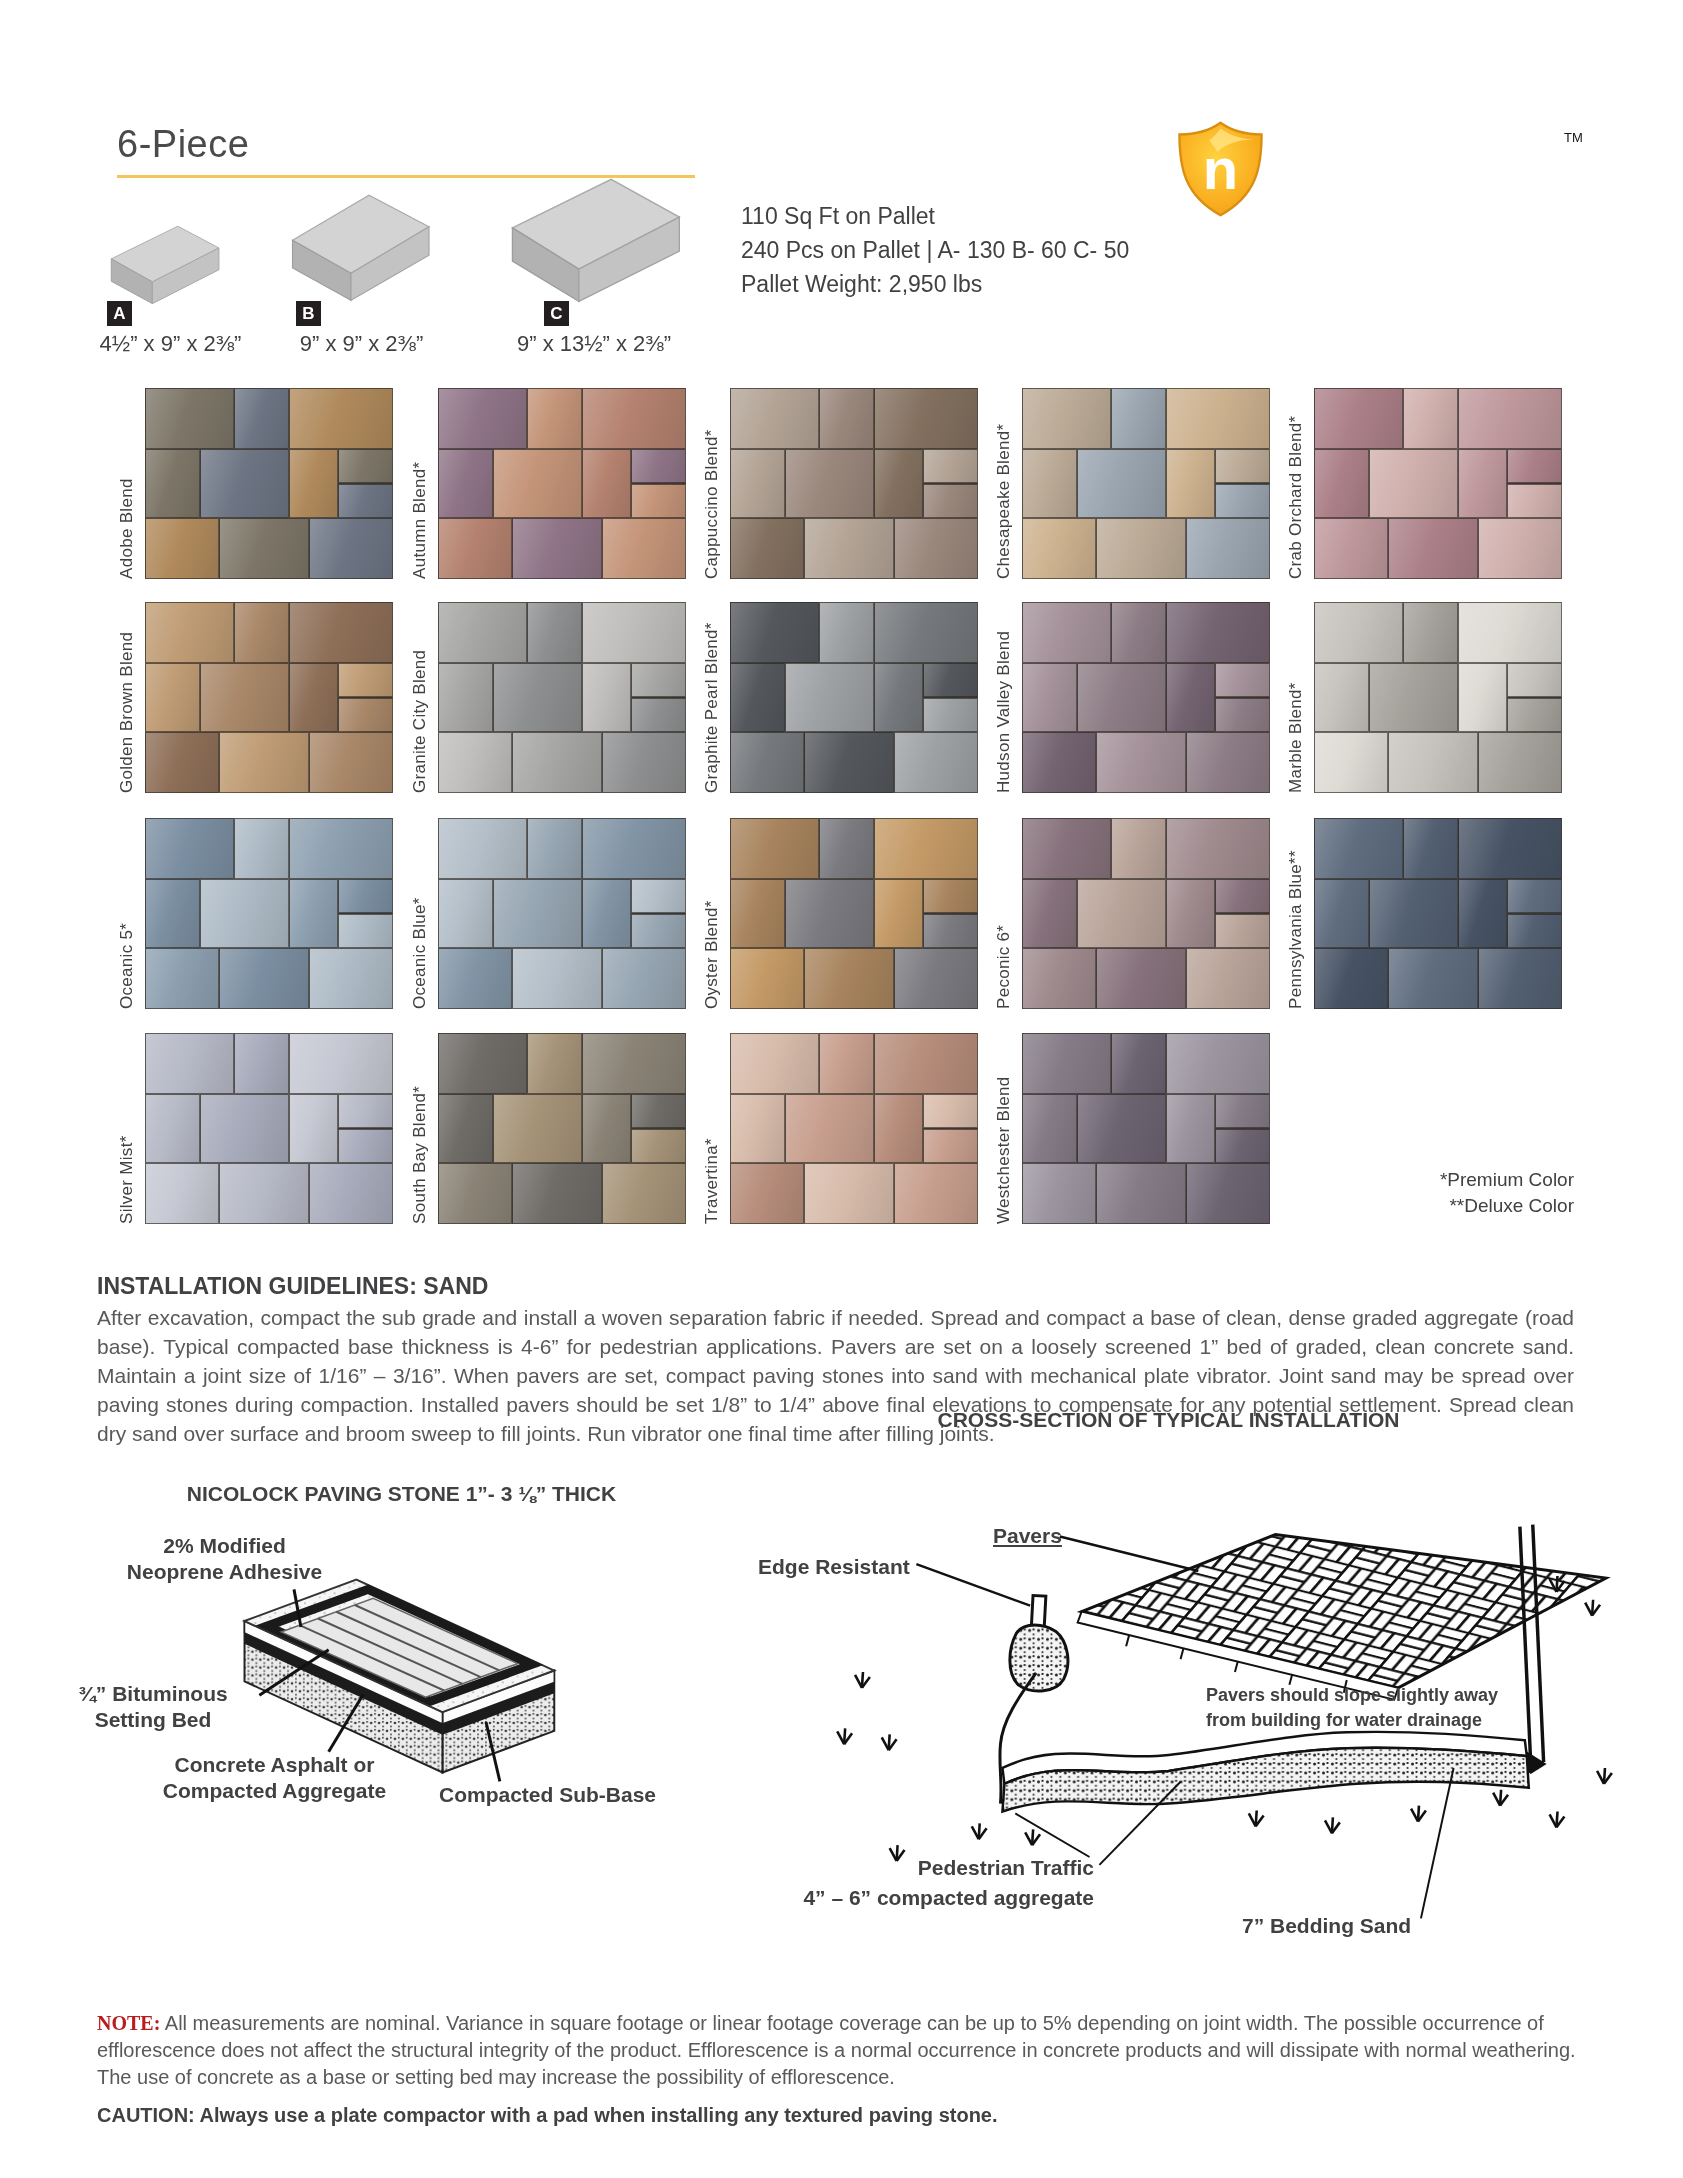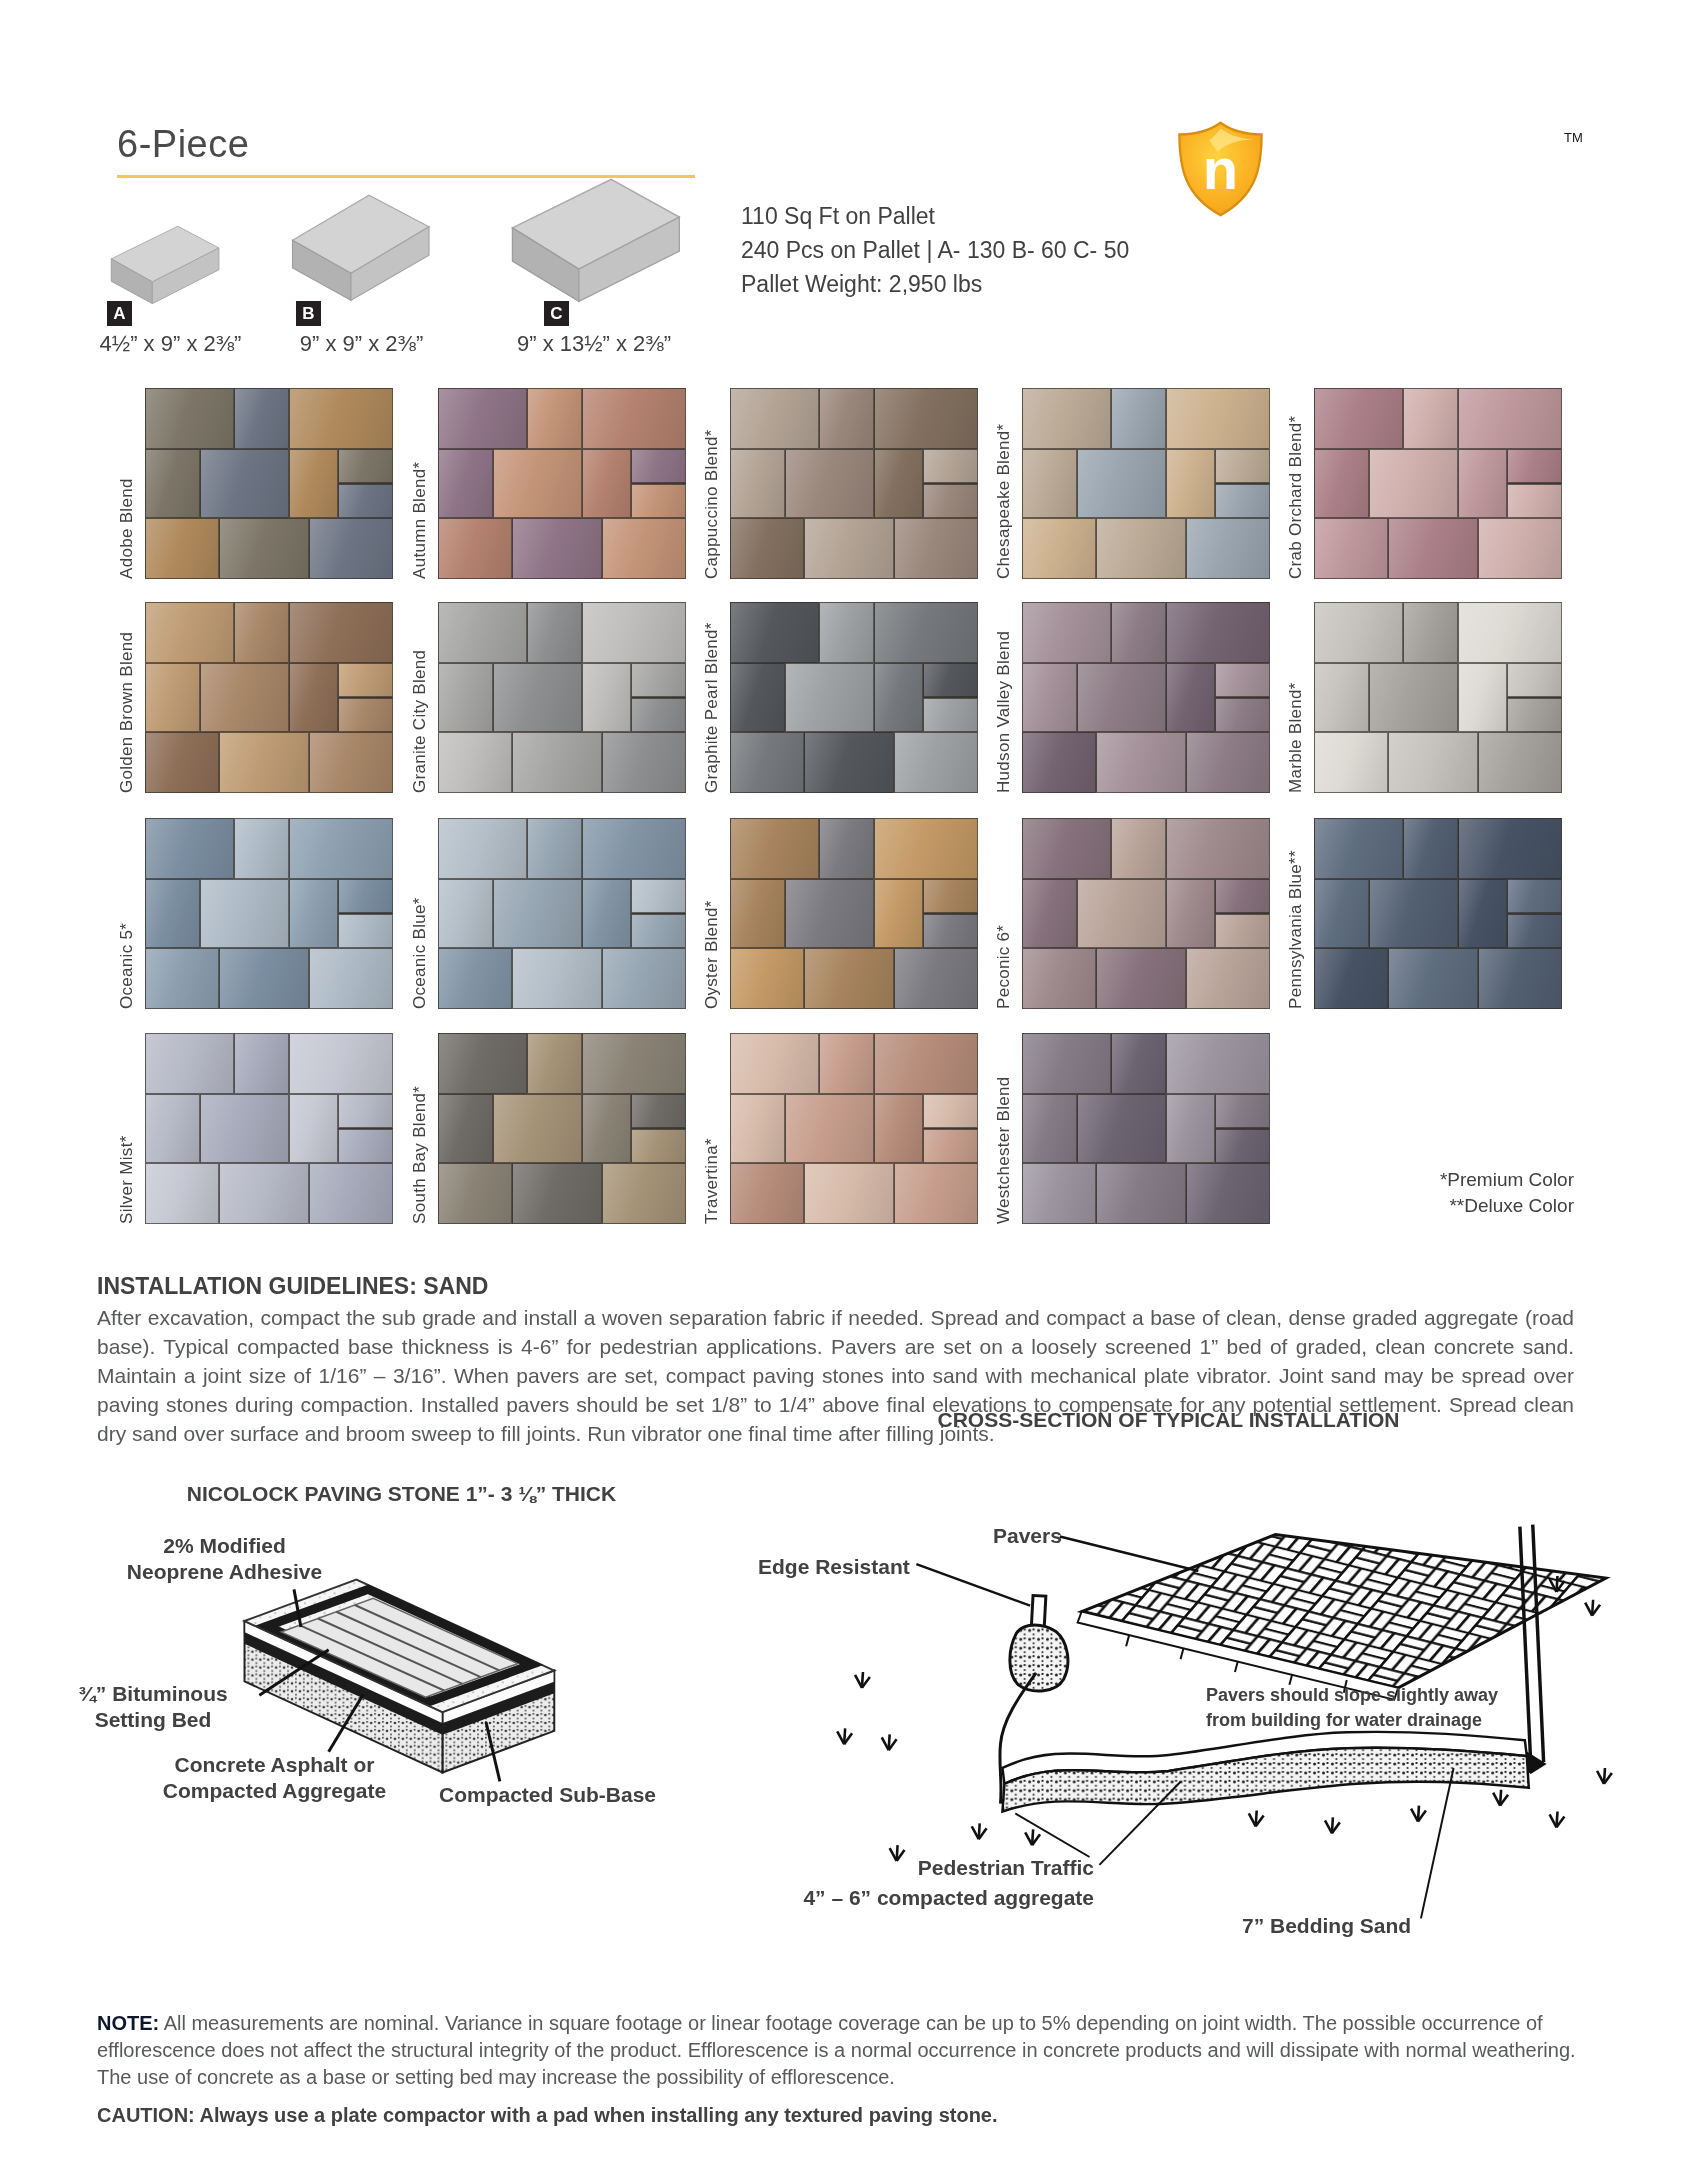--- a/index.html
+++ b/index.html
@@ -37,30 +37,30 @@
   #install-head{left:97px;top:1273px;font-size:23px;font-weight:700;color:#414042;}
   #install-body{left:97px;top:1303px;width:1477px;font-size:21px;line-height:29px;color:#58595b;text-align:justify;}
 
   
   .diag-title{font-size:21px;font-weight:700;color:#414042;text-align:center;}
   .diag-label{font-size:21px;font-weight:700;color:#414042;line-height:26px;}
   #lbl-adhesive{left:96px;top:1533px;width:257px;text-align:center;}
   #lbl-bituminous{left:54px;top:1681px;width:198px;text-align:center;}
   #lbl-concrete{left:126px;top:1752px;width:297px;text-align:center;}
   #lbl-subbase{left:439px;top:1782px;}
-  #lbl-pavers{left:993px;top:1523px;}
+  #lbl-pavers{left:993px;top:1523px;text-decoration:underline;}
   #lbl-edge{left:758px;top:1554px;}
   #lbl-slope{left:1206px;top:1683px;font-size:18px;font-weight:700;line-height:25px;color:#414042;}
   #lbl-pedestrian{left:693px;top:1855px;width:401px;text-align:right;}
   #lbl-aggregate{left:693px;top:1885px;width:401px;text-align:right;}
   #lbl-bedding{left:1242px;top:1913px;}
 
   
   #note-block{left:97px;top:2010px;width:1485px;font-size:20px;line-height:27px;color:#58595b;}
-  #note-block b{color:#0f172a;}
+  #note-block b{color:#b91c1c;font-family:Liberation Serif, serif;}
   #caution{left:97px;top:2104px;font-size:20px;font-weight:700;color:#414042;}
 </style>
 </head>
 <body>
 
 <div class="abs" id="page-title">6-Piece</div>
 <div class="abs" id="title-rule"></div>
 
 <div class="abs" id="logo">
   <svg class="shield" viewBox="0 0 100 105">

